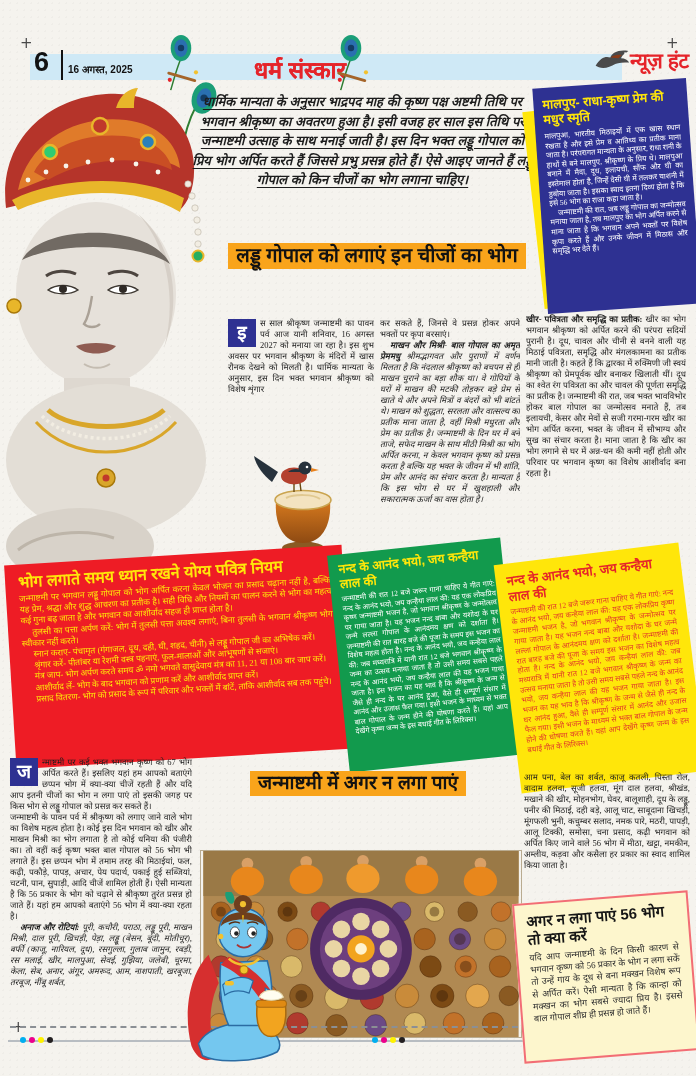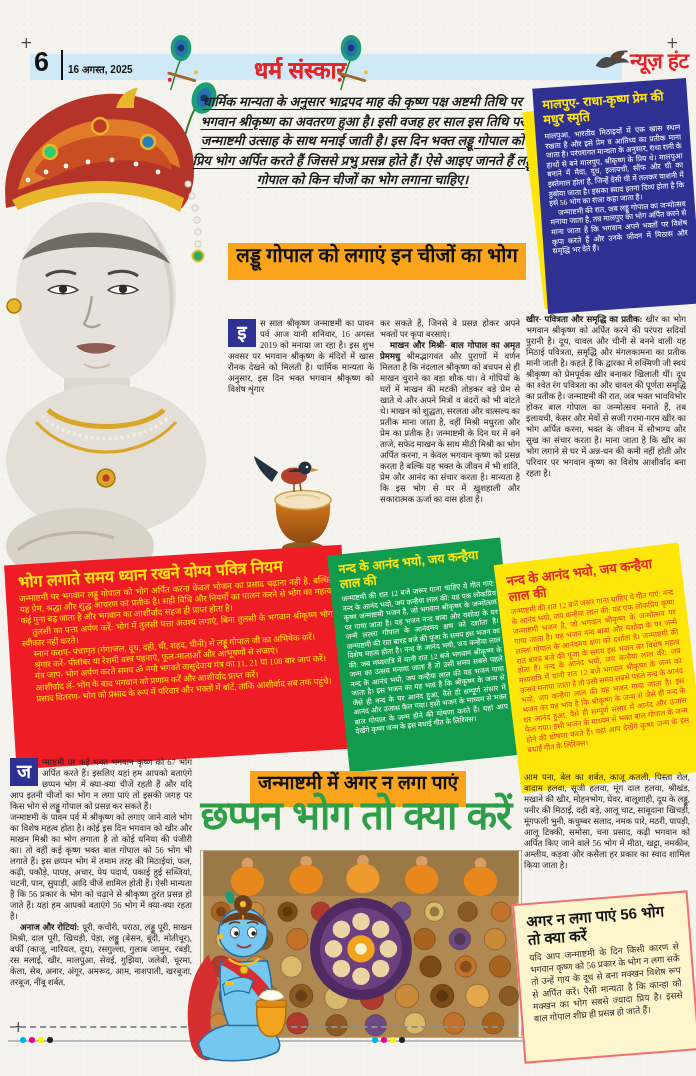--- a/index.html
+++ b/index.html
@@ -26,28 +26,28 @@
   .feather { position:absolute; width:38px; height:58px; }
   .masthead { position:absolute; left:594px; top:46px; display:flex; align-items:center; }
   .masthead-text { font:700 21px "Liberation Sans",sans-serif; color:#e5242a; letter-spacing:-0.5px; }
 
   
   .krishna-art { position:absolute; left:-12px; top:80px; width:350px; height:500px; }
   .intro { position:absolute; left:190px; top:92px; width:345px; text-align:center;
            font:700 italic 13px/19.5px "Liberation Sans",sans-serif; color:#1d1d1d;
            text-decoration:underline; text-underline-offset:3px; }
   .kicker-wrap { position:absolute; text-align:center; }
-  .kicker-wrap span { background:#f9a41b; color:#121212; font:700 20px "Liberation Sans",sans-serif; padding:1px 8px 14px; }
+  .kicker-wrap span { background:#f9a41b; color:#121212; font:700 20px "Liberation Sans",sans-serif; padding:1px 8px 3px; }
   .kicker1 { left:203px; top:241px; width:348px; }
   .headline1 { position:absolute; left:190px; top:261px; width:478px; text-align:center;
                font:700 43px/50px "Liberation Sans",sans-serif; color:#e5242a; letter-spacing:-1px; }
   .col { position:absolute; font:400 8.5px/11px "Liberation Serif",serif; color:#1d1d1d; text-align:justify; overflow:hidden; }
   .col b { font-weight:700; }
   .col p { margin:0; }
-  .col p + p { text-indent:10px; }
+  .col p + p { text-indent:10px;font-style:italic; }
   .col1 { left:228px; top:318px; width:146px; height:232px; }
   .col2 { left:380px; top:318px; width:140px; height:232px; }
   .col3 { left:526px; top:314px; width:160px; height:238px; }
   .dropcap { float:left; width:28px; height:28px; background:#2e3192; color:#fff; margin:1px 4px 0 0;
              font:700 19px/28px "Liberation Sans",sans-serif; text-align:center; }
   .flow-spacer { float:left; width:62px; height:145px; }
 
   
   .malpua-shadow { position:absolute; left:533px; top:103px; width:154px; height:198px; background:#ffe60a; transform:rotate(-6.5deg); }
   .malpua-box { position:absolute; left:540px; top:83px; width:154px; height:226px; background:#2e3192;
@@ -220,21 +220,21 @@
     <p>मालपुआ, भारतीय मिठाइयों में एक खास स्थान रखता है और इसे प्रेम व आतिथ्य का प्रतीक माना जाता है। परंपरागत मान्यता के अनुसार, राधा रानी के हाथों से बने मालपुए, श्रीकृष्ण के प्रिय थे। मालपुआ बनाने में मैदा, दूध, इलायची, सौंफ और घी का इस्तेमाल होता है, जिन्हें देसी घी में तलकर चाशनी में डुबोया जाता है। इसका स्वाद इतना दिव्य होता है कि इसे 56 भोग का राजा कहा जाता है।</p>
     <p>जन्माष्टमी की रात, जब लड्डू गोपाल का जन्मोत्सव मनाया जाता है, तब मालपुए का भोग अर्पित करने से माना जाता है कि भगवान अपने भक्तों पर विशेष कृपा करते हैं और उनके जीवन में मिठास और समृद्धि भर देते हैं।</p>
   </div>
 
   <div class="kicker-wrap kicker1">
     <span>लड्डू गोपाल को लगाएं इन चीजों का भोग</span>
   </div>
 
   <div class="col col1">
     <div>
-      <span class="dropcap">इ</span><span>स साल श्रीकृष्ण जन्माष्टमी का पावन पर्व आज यानी शनिवार, 16 अगस्त 2019 को मनाया जा रहा है। इस शुभ अवसर पर भगवान श्रीकृष्ण के मंदिरों में खास रौनक देखने को मिलती है। धार्मिक मान्यता के अनुसार, इस दिन भक्त भगवान श्रीकृष्ण को विशेष शृंगार</span>
+      <span class="dropcap">इ</span><span>स साल श्रीकृष्ण जन्माष्टमी का पावन पर्व आज यानी शनिवार, 16 अगस्त 2027 को मनाया जा रहा है। इस शुभ अवसर पर भगवान श्रीकृष्ण के मंदिरों में खास रौनक देखने को मिलती है। धार्मिक मान्यता के अनुसार, इस दिन भक्त भगवान श्रीकृष्ण को विशेष शृंगार</span>
     </div>
   </div>
   <div class="col col2">
     <p>कर सकते हैं, जिनसे वे प्रसन्न होकर अपने भक्तों पर कृपा बरसाएं।</p>
     <p><b>माखन और मिश्री- बाल गोपाल का अमृत प्रेममधु</b> <span>श्रीमद्भागवत और पुराणों में वर्णन मिलता है कि नंदलाल श्रीकृष्ण को बचपन से ही माखन चुराने का बड़ा शौक था। वे गोपियों के घरों में माखन की मटकी तोड़कर बड़े प्रेम से खाते थे और अपने मित्रों व बंदरों को भी बांटते थे। माखन को शुद्धता, सरलता और वात्सल्य का प्रतीक माना जाता है, वहीं मिश्री मधुरता और प्रेम का प्रतीक है। जन्माष्टमी के दिन घर में बने ताजे, सफेद माखन के साथ मीठी मिश्री का भोग अर्पित करना, न केवल भगवान कृष्ण को प्रसन्न करता है बल्कि यह भक्त के जीवन में भी शांति, प्रेम और आनंद का संचार करता है। मान्यता है कि इस भोग से घर में खुशहाली और सकारात्मक ऊर्जा का वास होता है।</span></p>
   </div>
   <div class="col col3">
     <p><b>खीर- पवित्रता और समृद्धि का प्रतीक:</b> <span>खीर का भोग भगवान श्रीकृष्ण को अर्पित करने की परंपरा सदियों पुरानी है। दूध, चावल और चीनी से बनने वाली यह मिठाई पवित्रता, समृद्धि और मंगलकामना का प्रतीक मानी जाती है। कहते हैं कि द्वारका में रुक्मिणी जी स्वयं श्रीकृष्ण को प्रेमपूर्वक खीर बनाकर खिलाती थीं। दूध का श्वेत रंग पवित्रता का और चावल की पूर्णता समृद्धि का प्रतीक है। जन्माष्टमी की रात, जब भक्त भावविभोर होकर बाल गोपाल का जन्मोत्सव मनाते हैं, तब इलायची, केसर और मेवों से सजी गरमा-गरम खीर का भोग अर्पित करना, भक्त के जीवन में सौभाग्य और सुख का संचार करता है। माना जाता है कि खीर का भोग लगाने से घर में अन्न-धन की कमी नहीं होती और परिवार पर भगवान कृष्ण का विशेष आशीर्वाद बना रहता है।</span></p>
   </div>
 
@@ -263,21 +263,20 @@
     <div>
       <span class="dropcap">ज</span><span>न्माष्टमी पर कई भक्त भगवान कृष्ण को 67 भोग अर्पित करते हैं। इसलिए यहां हम आपको बताएंगे छप्पन भोग में क्या-क्या चीजें रहती हैं और यदि आप इतनी चीजों का भोग न लगा पाएं तो इसकी जगह पर किस भोग से लड्डू गोपाल को प्रसन्न कर सकते हैं।</span>
     </div>
     <p>जन्माष्टमी के पावन पर्व में श्रीकृष्ण को लगाए जाने वाले भोग का विशेष महत्व होता है। कोई इस दिन भगवान को खीर और माखन मिश्री का भोग लगाता है तो कोई धनिया की पंजीरी का। तो वहीं कई कृष्ण भक्त बाल गोपाल को 56 भोग भी लगाते हैं। इस छप्पन भोग में तमाम तरह की मिठाईयां, फल, कढ़ी, पकौड़े, पापड़, अचार, पेय पदार्थ, पकाई हुई सब्जियां, चटनी, पान, सुपाड़ी, आदि चीजें शामिल होती हैं। ऐसी मान्यता है कि 56 प्रकार के भोग को चढ़ाने से श्रीकृष्ण तुरंत प्रसन्न हो जाते हैं। यहां हम आपको बताएंगे 56 भोग में क्या-क्या रहता है।</p>
     <p><b>अनाज और रोटियां:</b> <span>पूरी, कचौरी, पराठा, लड्डू पूरी, माखन मिश्री, दाल पूरी, खिचड़ी, पेड़ा, लड्डू (बेसन, बूंदी, मोतीचूर), बर्फी (काजू, नारियल, दूध), रसगुल्ला, गुलाब जामुन, रबड़ी, रस मलाई, खीर, मालपुआ, सेवई, गुझिया, जलेबी, चूरमा, केला, सेब, अनार, अंगूर, अमरूद, आम, नाशपाती, खरबूजा, तरबूज, नींबू शर्बत,</span></p>
   </div>
 
   <div class="kicker-wrap kicker2">
     <span>जन्माष्टमी में अगर न लगा पाएं</span>
   </div>
-  <h2 class="headline2">छप्पन भोग तो क्या करें</h2>
 
   <svg class="photo" viewBox="0 0 322 190">
     <rect width="322" height="190" fill="#b08952"></rect>
     <rect width="322" height="46" fill="#9a7946"></rect>
     <g>
       <circle cx="45" cy="13" r="6" fill="#d9a066"></circle>
         <ellipse cx="45" cy="31" rx="17" ry="15" fill="#e8871c"></ellipse>
       <circle cx="105" cy="11" r="6" fill="#d9a066"></circle>
         <ellipse cx="105" cy="29" rx="17" ry="15" fill="#e8871c"></ellipse>
       <circle cx="163" cy="10" r="6" fill="#d9a066"></circle>

